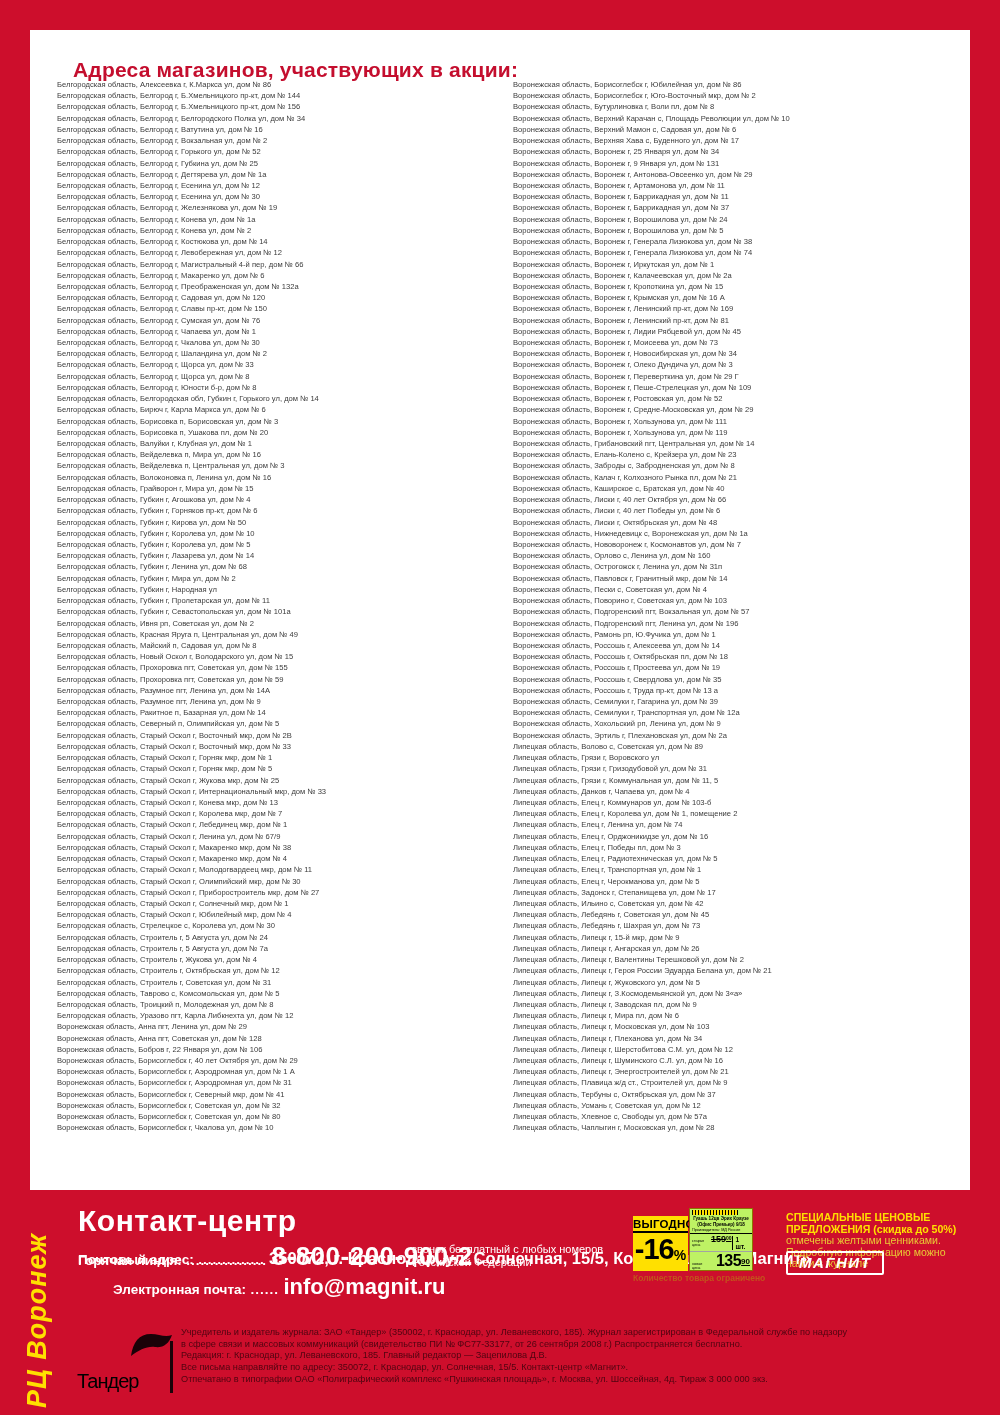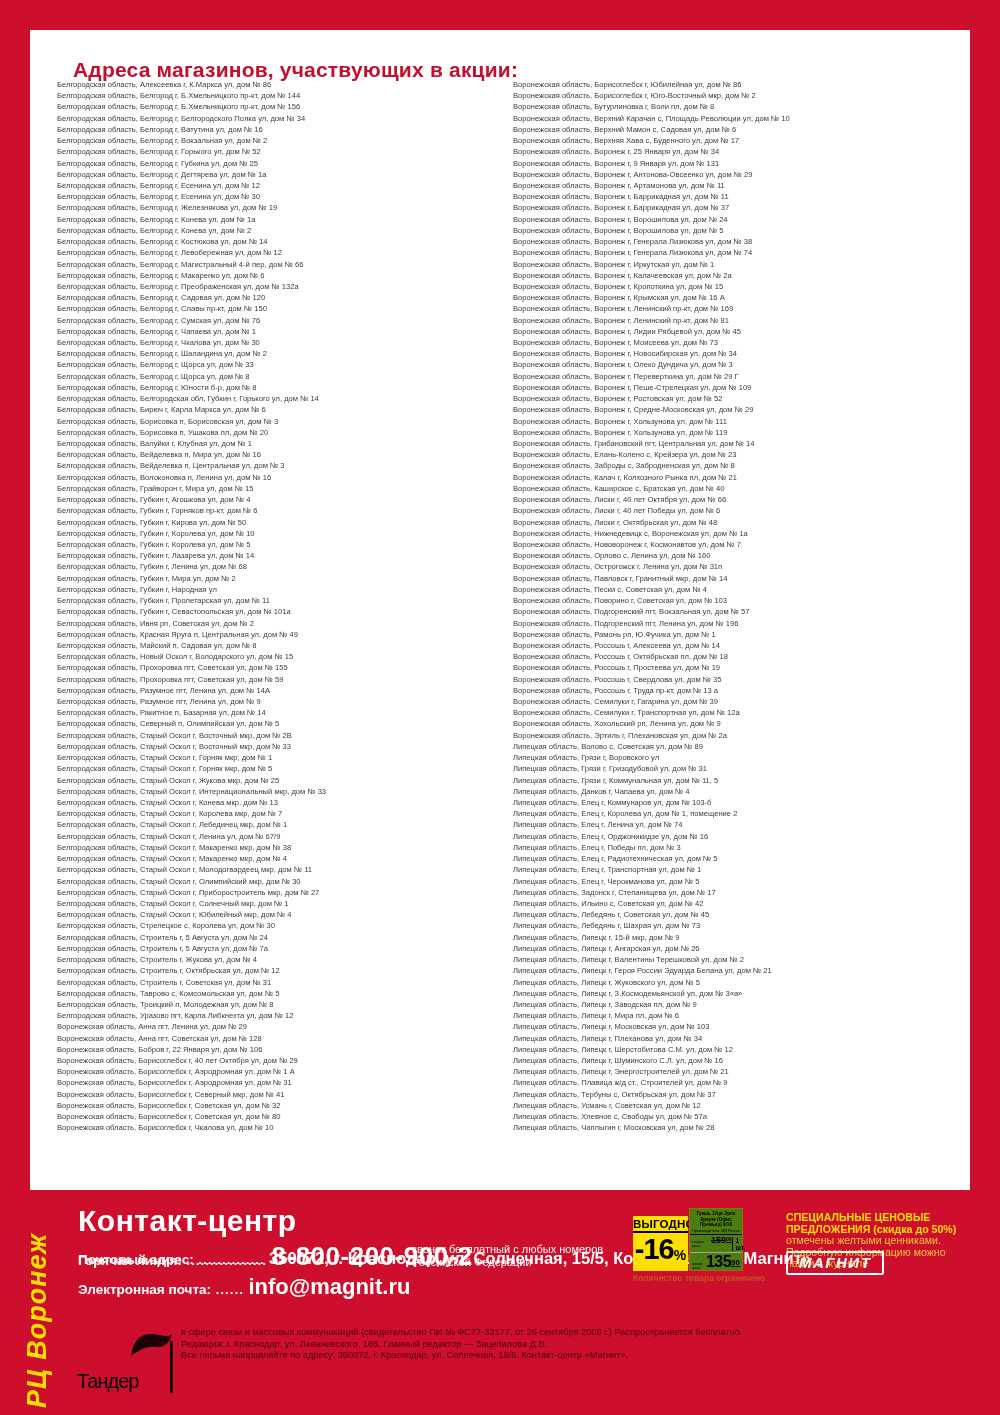--- a/index.html
+++ b/index.html
@@ -30,42 +30,42 @@
   }
   .contact-heading{
     position:absolute;left:78px;top:1204px;margin:0;
     color:#ffffff;font-size:30px;font-weight:bold;letter-spacing:0.5px;
   }
   .contact-row{position:absolute;left:78px;color:#ffffff;white-space:nowrap;}
   .contact-row .lbl{font-size:13.5px;font-weight:bold;}
   .contact-row .dots{font-size:13.5px;font-weight:bold;letter-spacing:1px;}
   .row-phone{top:1241px;}
   .row-phone .val{font-size:26px;font-weight:bold;letter-spacing:0.5px;}
-  .row-email{top:1274px;}
+  .row-email{top:1274px;margin-left:35px;}
   .row-email .val{font-size:22px;font-weight:bold;}
   .row-post{top:1249px;}
   .row-post .val{font-size:16.5px;font-weight:bold;}
   .phone-note{
     position:absolute;left:412px;top:1243px;width:215px;
     color:#ffffff;font-size:11px;line-height:13px;
   }
   .sale-badge{
     position:absolute;left:633px;top:1216px;width:55px;height:55px;
     background:#ffe000;display:flex;flex-direction:column;align-items:center;box-sizing:border-box;
   }
   .sale-badge .word{
     width:100%;text-align:center;color:#000;font-weight:bold;font-size:11.5px;
     padding:2px 0 1px;border-bottom:2.5px solid #000;box-sizing:border-box;letter-spacing:0.2px;
   }
   .sale-badge .pct{display:flex;align-items:flex-end;color:#000;font-weight:bold;line-height:1;margin-top:2px;}
   .sale-badge .pct .big{font-size:29px;letter-spacing:-1px;}
   .sale-badge .pct .small{font-size:14px;margin-bottom:2px;}
   .price-tag{
-    position:absolute;left:689px;top:1208px;width:54px;height:63px;
-    background:#4d7c0f;box-sizing:border-box;border:1px solid #8c7500;
+    position:absolute;left:689px;top:1208px;width:64px;height:63px;
+    background:#bef264;box-sizing:border-box;border:1px solid #8c7500;
     display:flex;flex-direction:column;color:#000;
   }
   .barcode{height:7px;margin:1px 14px 1px 2px;
     background:repeating-linear-gradient(90deg,#000 0 1px,#ffe000 1px 3px);}
   .tag-product{font-size:4.6px;font-weight:bold;text-align:center;line-height:1.2;}
   .tag-manuf{font-size:3.8px;margin:1px 0 0 2px;}
   .tag-row{display:flex;align-items:baseline;border-top:1px solid #000;margin-top:1px;padding:0 2px;}
   .tag-row .plbl{font-size:3.8px;width:13px;line-height:1.1;flex:none;}
   .old-price{font-size:9px;font-weight:bold;text-decoration:line-through;margin-left:6px;}
   .old-cents{font-size:5px;font-weight:bold;text-decoration:underline;position:relative;top:-2px;}
@@ -361,16 +361,18 @@
 
 <div class="tander">
   <svg class="flag" width="44" height="26" viewBox="0 0 44 26">
     <path d="M2 24 C4 10, 10 2, 22 2 C30 2, 36 6, 43 3 C40 12, 34 16, 26 15 C18 14, 10 18, 2 24 Z" fill="#1a0208"></path>
   </svg>
   <span class="word">Тандер</span>
 </div>
 <div class="tander-bar"></div>
 
 <div class="fine-print">
+    <div class="fine-line">Учредитель и издатель журнала: ЗАО «Тандер» (350002, г. Краснодар, ул. Леваневского, 185). Журнал зарегистрирован в Федеральной службе по надзору</div>
     <div class="fine-line">в сфере связи и массовых коммуникаций (свидетельство ПИ № ФС77-33177, от 26 сентября 2008 г.) Распространяется бесплатно.</div>
     <div class="fine-line">Редакция: г. Краснодар, ул. Леваневского, 185. Главный редактор — Зацепилова Д.В.</div>
     <div class="fine-line">Все письма направляйте по адресу: 350072, г. Краснодар, ул. Солнечная, 15/5. Контакт-центр «Магнит».</div>
+    <div class="fine-line">Отпечатано в типографии ОАО «Полиграфический комплекс «Пушкинская площадь», г. Москва, ул. Шоссейная, 4д. Тираж 3 000 000 экз.</div>
   </div>
 
 </body></html>

